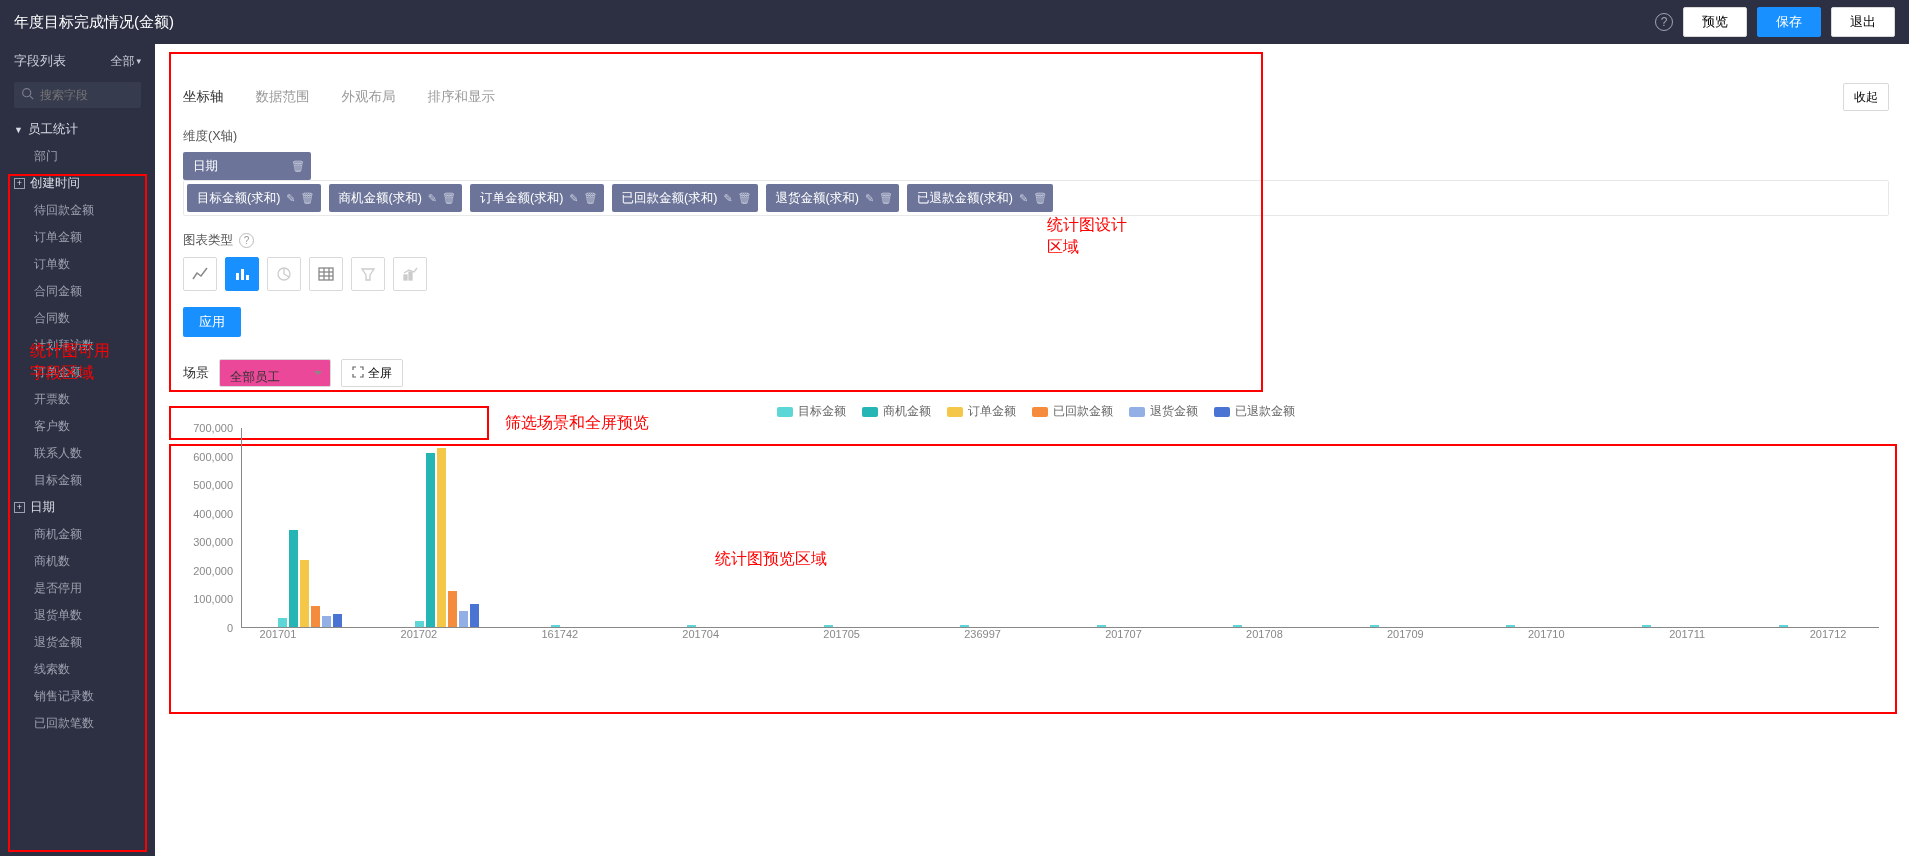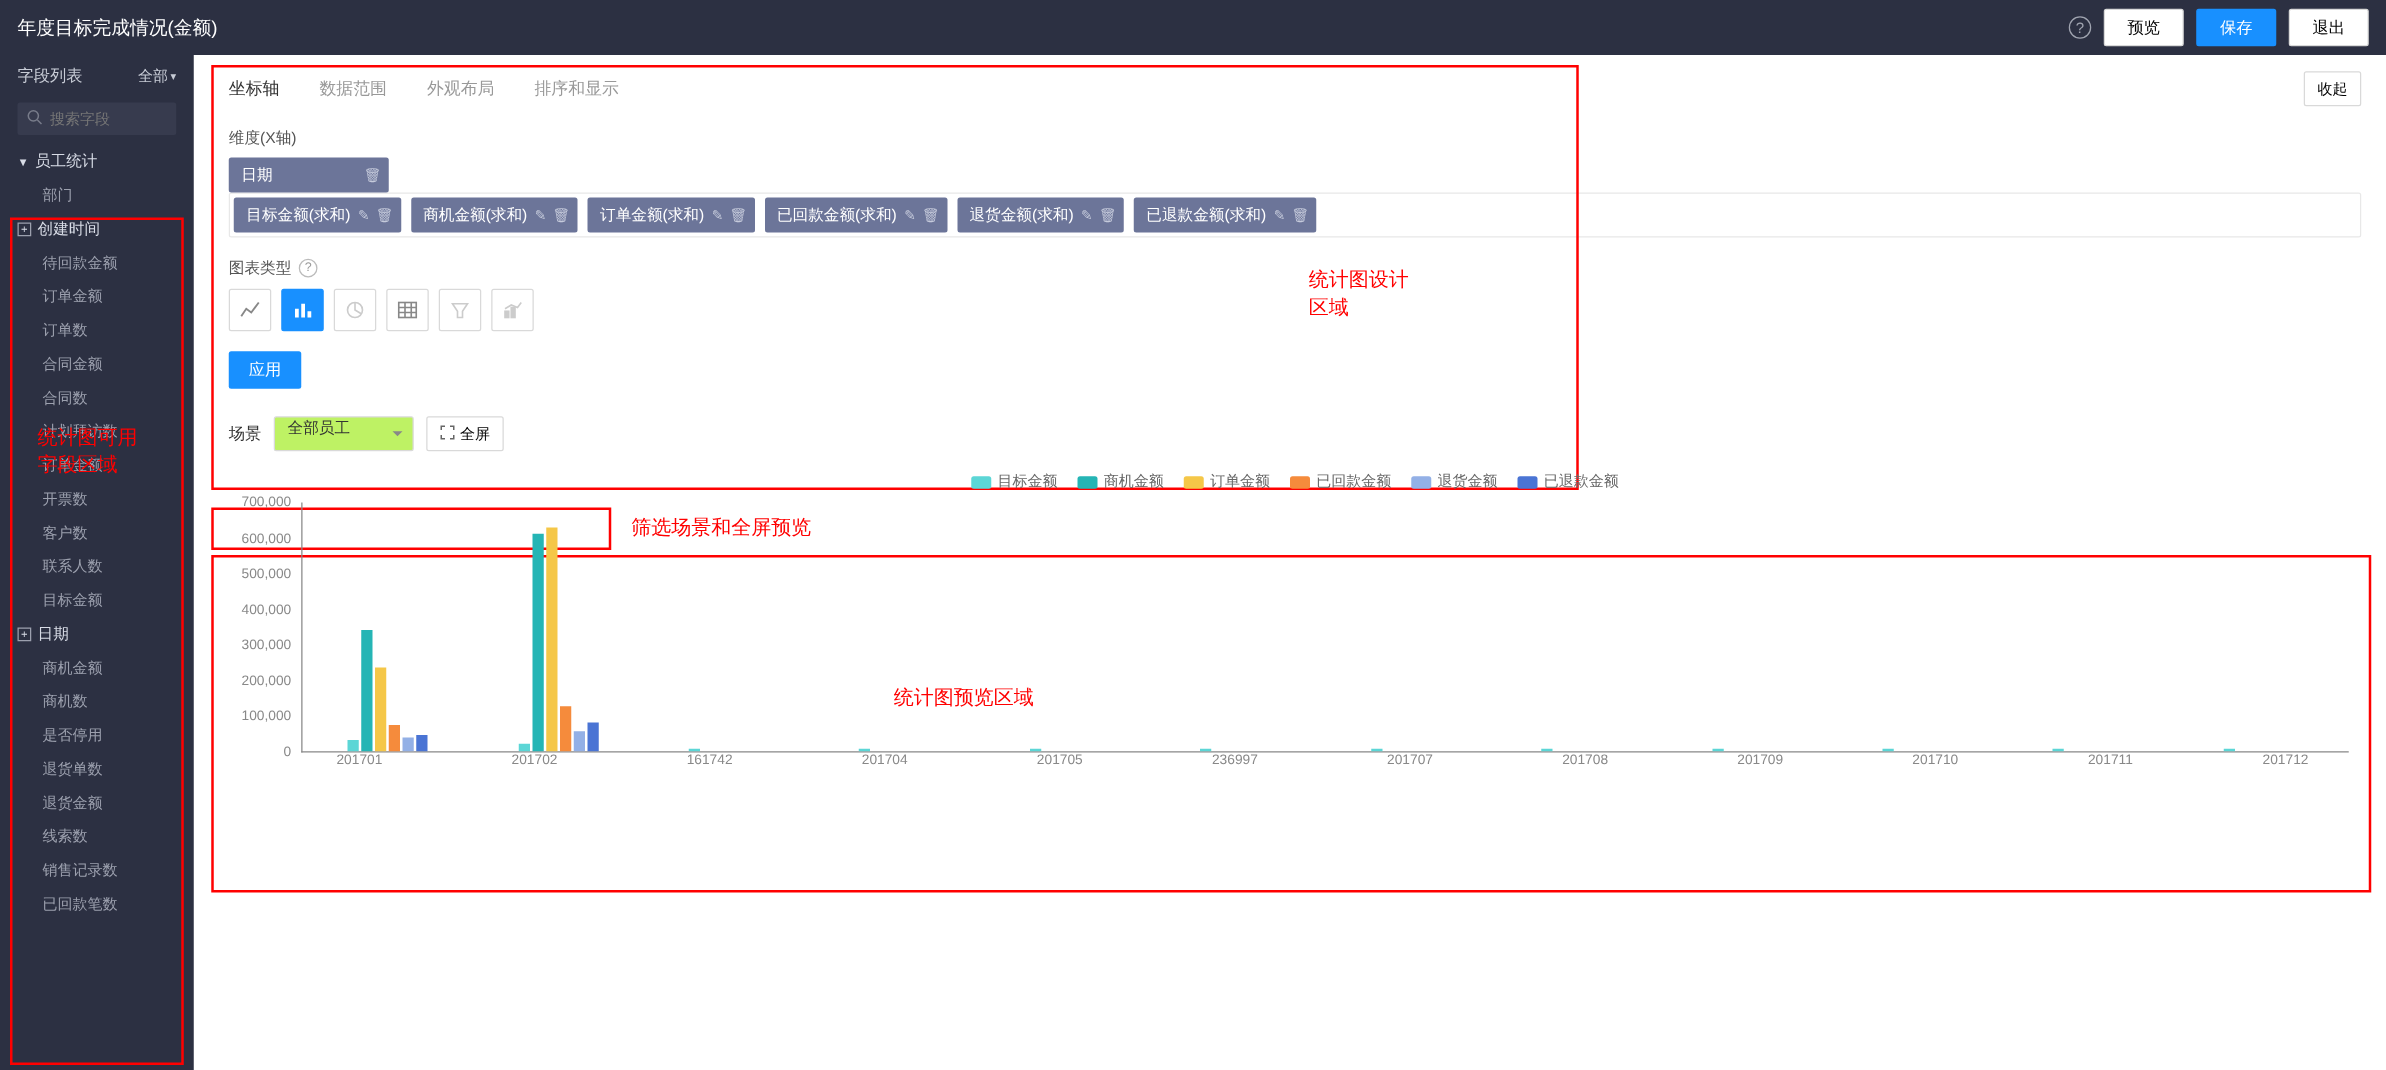--- a/index.html
+++ b/index.html
@@ -23,21 +23,21 @@
 .search-box input { width: 100%; height: 26px; background: #373b4e; border: none; color: #a0a4b0; padding: 0 8px 0 26px; border-radius: 2px; font-size: 12px; }
 .search-box .srch-icon { position: absolute; left: 7px; top: 50%; transform: translateY(-50%); color: #787c8a; }
 .tree-h { padding: 5px 14px; color: #d8dce6; cursor: pointer; font-size: 12.5px; display: flex; align-items: center; gap: 5px; }
 .tree-item { padding: 5px 14px 5px 34px; cursor: pointer; font-size: 12px; color: #9ca0ae; }
 .caret { font-size: 9px; }
 .plus-sq { display: inline-flex; width: 11px; height: 11px; border: 1px solid #9ca0ae; align-items: center; justify-content: center; font-size: 9px; line-height: 1; }
 .red-box { position: absolute; border: 2px solid red; pointer-events: none; }
 
 
 .content { flex: 1; padding: 0 20px 20px 28px; overflow-y: auto; position: relative; }
-.tabs-row { display: flex; align-items: center; justify-content: space-between; padding-top: 12px; }
+.tabs-row { display: flex; align-items: center; justify-content: space-between; padding-top: 12px; margin-top: 26px; }
 .tabs { display: flex; gap: 32px; }
 .tab { color: #999; cursor: pointer; padding: 6px 0; font-size: 13.5px; }
 .tab.active { color: #333; }
 .btn-sm { height: 28px; padding: 0 10px; border: 1px solid #d9d9d9; background: #fff; border-radius: 2px; cursor: pointer; font-size: 12px; display: flex; align-items: center; gap: 4px; }
 
 .label { font-size: 12.5px; color: #555; margin-bottom: 7px; margin-top: 16px; display: flex; align-items: center; gap: 6px; }
 .chip-row { display: flex; gap: 8px; flex-wrap: wrap; }
 .chip-row-bordered { border: 1px solid #e8e8e8; border-radius: 2px; padding: 3px; min-height: 34px; }
 .chip { background: #6c7599; color: #fff; border-radius: 2px; height: 28px; display: flex; align-items: center; padding: 0 6px 0 10px; font-size: 12.5px; gap: 6px; min-width: 128px; justify-content: space-between; }
 .chip .chip-icons { display: flex; gap: 5px; color: #c5cadb; }
@@ -45,35 +45,35 @@
 .checkbox { width: 14px; height: 14px; border: 1px solid #d9d9d9; border-radius: 2px; display: inline-block; }
 
 .chart-types { display: flex; gap: 8px; margin-top: 8px; }
 .ct-btn { width: 34px; height: 34px; border: 1px solid #d9d9d9; border-radius: 2px; display: flex; align-items: center; justify-content: center; cursor: pointer; background: #fff; color: #888; }
 .ct-btn.active { background: #1890ff; border-color: #1890ff; color: #fff; }
 .ct-btn.disabled { color: #ccc; cursor: not-allowed; }
 
 .apply-btn { margin-top: 16px; height: 30px; padding: 0 16px; background: #1890ff; color: #fff; border: none; border-radius: 2px; cursor: pointer; font-size: 13px; }
 
 .scene-row { display: flex; align-items: center; gap: 10px; margin-top: 22px; }
-.select { height: 28px; border: 1px solid #d9d9d9; border-radius: 2px; padding: 0 24px 0 10px; background: #bef264; cursor: pointer; position: relative; min-width: 112px; font-size: 12.5px; display: flex; align-items: flex-start; }
+.select { height: 28px; border: 1px solid #d9d9d9; border-radius: 2px; padding: 0 24px 0 10px; background: #ec4899; cursor: pointer; position: relative; min-width: 112px; font-size: 12.5px; display: flex; align-items: flex-end; }
 .select::after { content: ""; position: absolute; right: 8px; top: 50%; width: 0; height: 0; border: 4px solid transparent; border-top-color: #888; transform: translateY(-2px); }
 
 .qmark { width: 15px; height: 15px; border: 1px solid #bbb; border-radius: 50%; display: inline-flex; align-items: center; justify-content: center; font-size: 10px; color: #999; }
 
 
 .chart-wrap { margin-top: 16px; position: relative; }
 .legend { display: flex; gap: 16px; justify-content: center; font-size: 12px; color: #666; margin-bottom: 8px; }
 .legend-item { display: flex; align-items: center; gap: 5px; }
 .legend-swatch { width: 16px; height: 10px; border-radius: 2px; }
 .chart { position: relative; height: 218px; padding-left: 58px; padding-right: 10px; }
 .y-axis { position: absolute; left: 0; top: 0; bottom: 18px; width: 56px; }
 .y-tick { position: absolute; right: 6px; font-size: 11px; color: #888; transform: translateY(50%); }
 .plot { position: absolute; left: 58px; right: 10px; top: 0; bottom: 18px; border-left: 1px solid #888; border-bottom: 1px solid #888; }
-.x-axis { position: absolute; left: 54px; right: 10px; bottom: 0; height: 18px; display: flex; gap: 39px; }
+.x-axis { position: absolute; left: 44px; right: 10px; bottom: 0; height: 18px; display: flex; gap: 39px; }
 .x-tick { flex: 1; text-align: center; font-size: 11px; color: #888; }
 .group { position: absolute; bottom: 0; display: flex; align-items: flex-end; gap: 2px; transform: translateX(-50%); }
 .bar { width: 9px; }
 
 .annot { position: absolute; color: red; font-size: 16px; font-weight: 500; pointer-events: none; line-height: 1.4; }
 </style>
 </head>
 <body>
 
 <div class="header">

